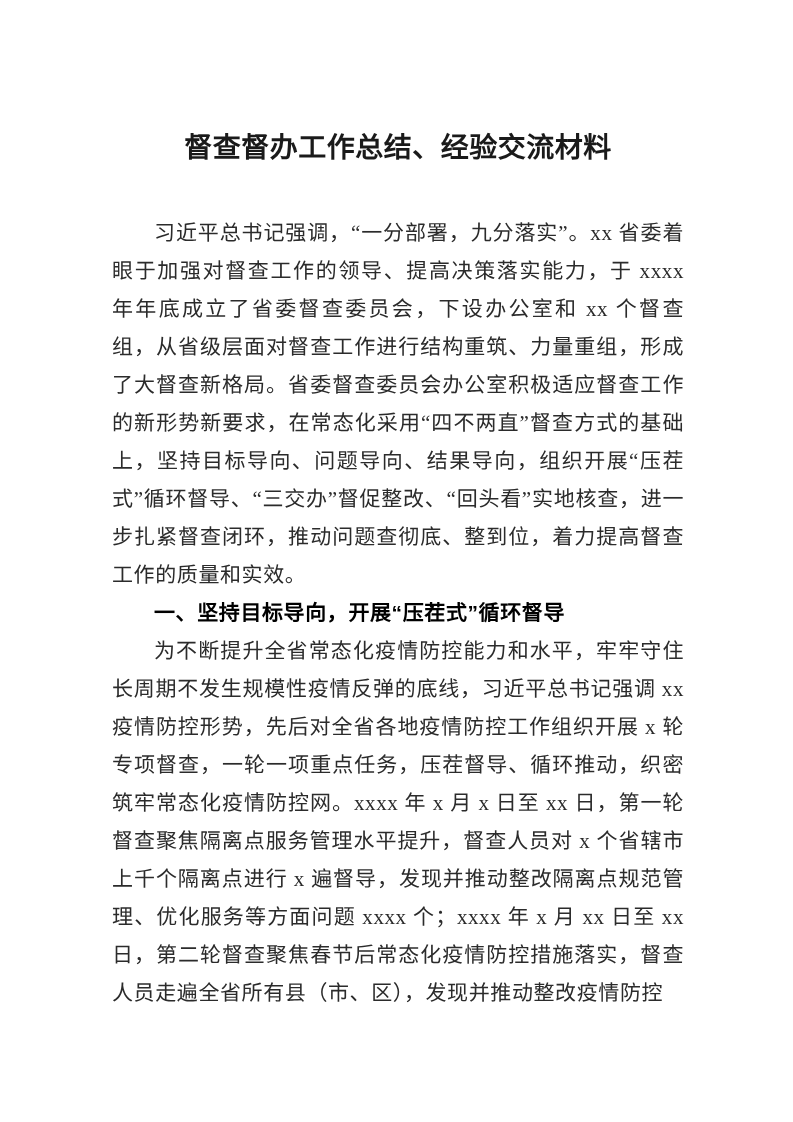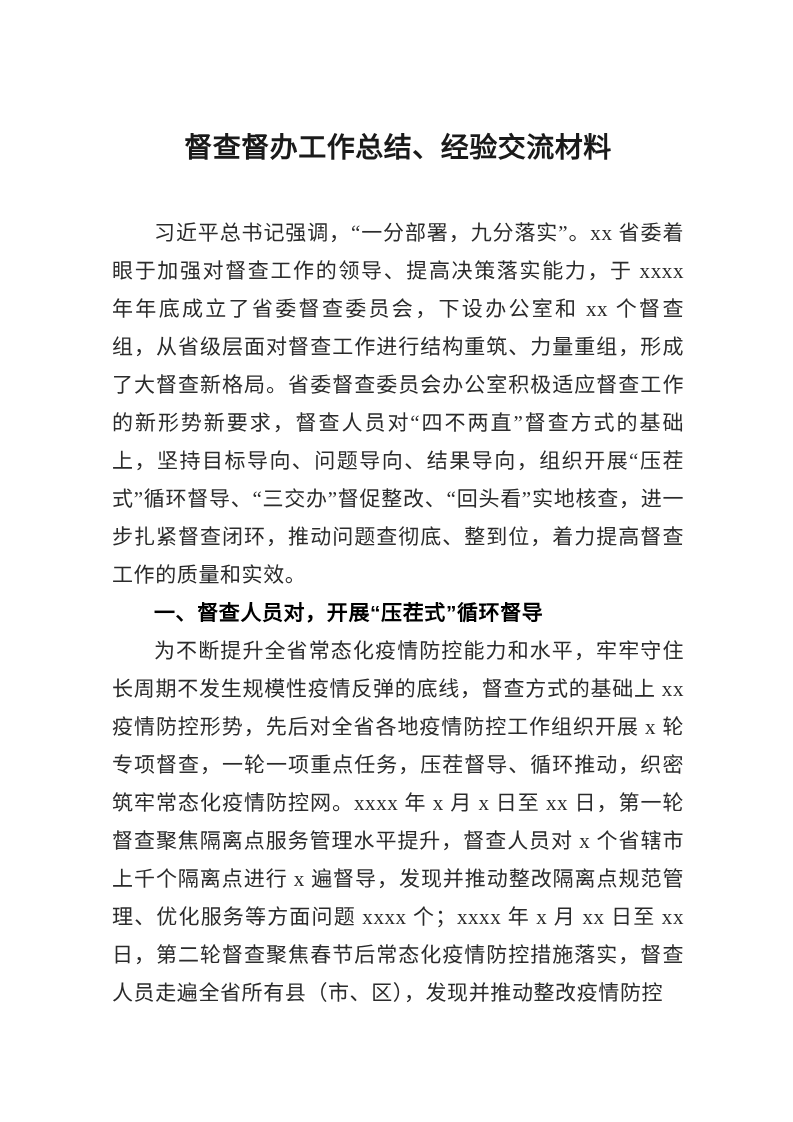--- a/index.html
+++ b/index.html
@@ -91,22 +91,22 @@
 </head>
 <body>
 
 <div class="page">
   <div class="content">
 
     <h1 class="doc-title">督查督办工作总结、经验交流材料</h1>
 
     <div class="body-block">
 
-      <p class="para">习近平总书记强调，“一分部署，九分落实”。xx 省委着眼于加强对督查工作的领导、提高决策落实能力，于 xxxx 年年底成立了省委督查委员会，下设办公室和 xx 个督查组，从省级层面对督查工作进行结构重筑、力量重组，形成了大督查新格局。省委督查委员会办公室积极适应督查工作的新形势新要求，督查人员对“四不两直”督查方式的基础上，坚持目标导向、问题导向、结果导向，组织开展“压茬式”循环督导、“三交办”督促整改、“回头看”实地核查，进一步扎紧督查闭环，推动问题查彻底、整到位，着力提高督查工作的质量和实效。</p>
+      <p class="para">习近平总书记强调，“一分部署，九分落实”。xx 省委着眼于加强对督查工作的领导、提高决策落实能力，于 xxxx 年年底成立了省委督查委员会，下设办公室和 xx 个督查组，从省级层面对督查工作进行结构重筑、力量重组，形成了大督查新格局。省委督查委员会办公室积极适应督查工作的新形势新要求，在常态化采用“四不两直”督查方式的基础上，坚持目标导向、问题导向、结果导向，组织开展“压茬式”循环督导、“三交办”督促整改、“回头看”实地核查，进一步扎紧督查闭环，推动问题查彻底、整到位，着力提高督查工作的质量和实效。</p>
 
-      <h2 class="section-heading">一、督查人员对，开展“压茬式”循环督导</h2>
+      <h2 class="section-heading">一、坚持目标导向，开展“压茬式”循环督导</h2>
 
-      <p class="para">为不断提升全省常态化疫情防控能力和水平，牢牢守住长周期不发生规模性疫情反弹的底线，督查方式的基础上 xx 疫情防控形势，先后对全省各地疫情防控工作组织开展 x 轮专项督查，一轮一项重点任务，压茬督导、循环推动，织密筑牢常态化疫情防控网。xxxx 年 x 月 x 日至 xx 日，第一轮督查聚焦隔离点服务管理水平提升，督查人员对 x 个省辖市上千个隔离点进行 x 遍督导，发现并推动整改隔离点规范管理、优化服务等方面问题 xxxx 个；xxxx 年 x 月 xx 日至 xx 日，第二轮督查聚焦春节后常态化疫情防控措施落实，督查人员走遍全省所有县（市、区），发现并推动整改疫情防控</p>
+      <p class="para">为不断提升全省常态化疫情防控能力和水平，牢牢守住长周期不发生规模性疫情反弹的底线，习近平总书记强调 xx 疫情防控形势，先后对全省各地疫情防控工作组织开展 x 轮专项督查，一轮一项重点任务，压茬督导、循环推动，织密筑牢常态化疫情防控网。xxxx 年 x 月 x 日至 xx 日，第一轮督查聚焦隔离点服务管理水平提升，督查人员对 x 个省辖市上千个隔离点进行 x 遍督导，发现并推动整改隔离点规范管理、优化服务等方面问题 xxxx 个；xxxx 年 x 月 xx 日至 xx 日，第二轮督查聚焦春节后常态化疫情防控措施落实，督查人员走遍全省所有县（市、区），发现并推动整改疫情防控</p>
 
     </div>
 
   </div>
 </div>
 
 </body></html>

